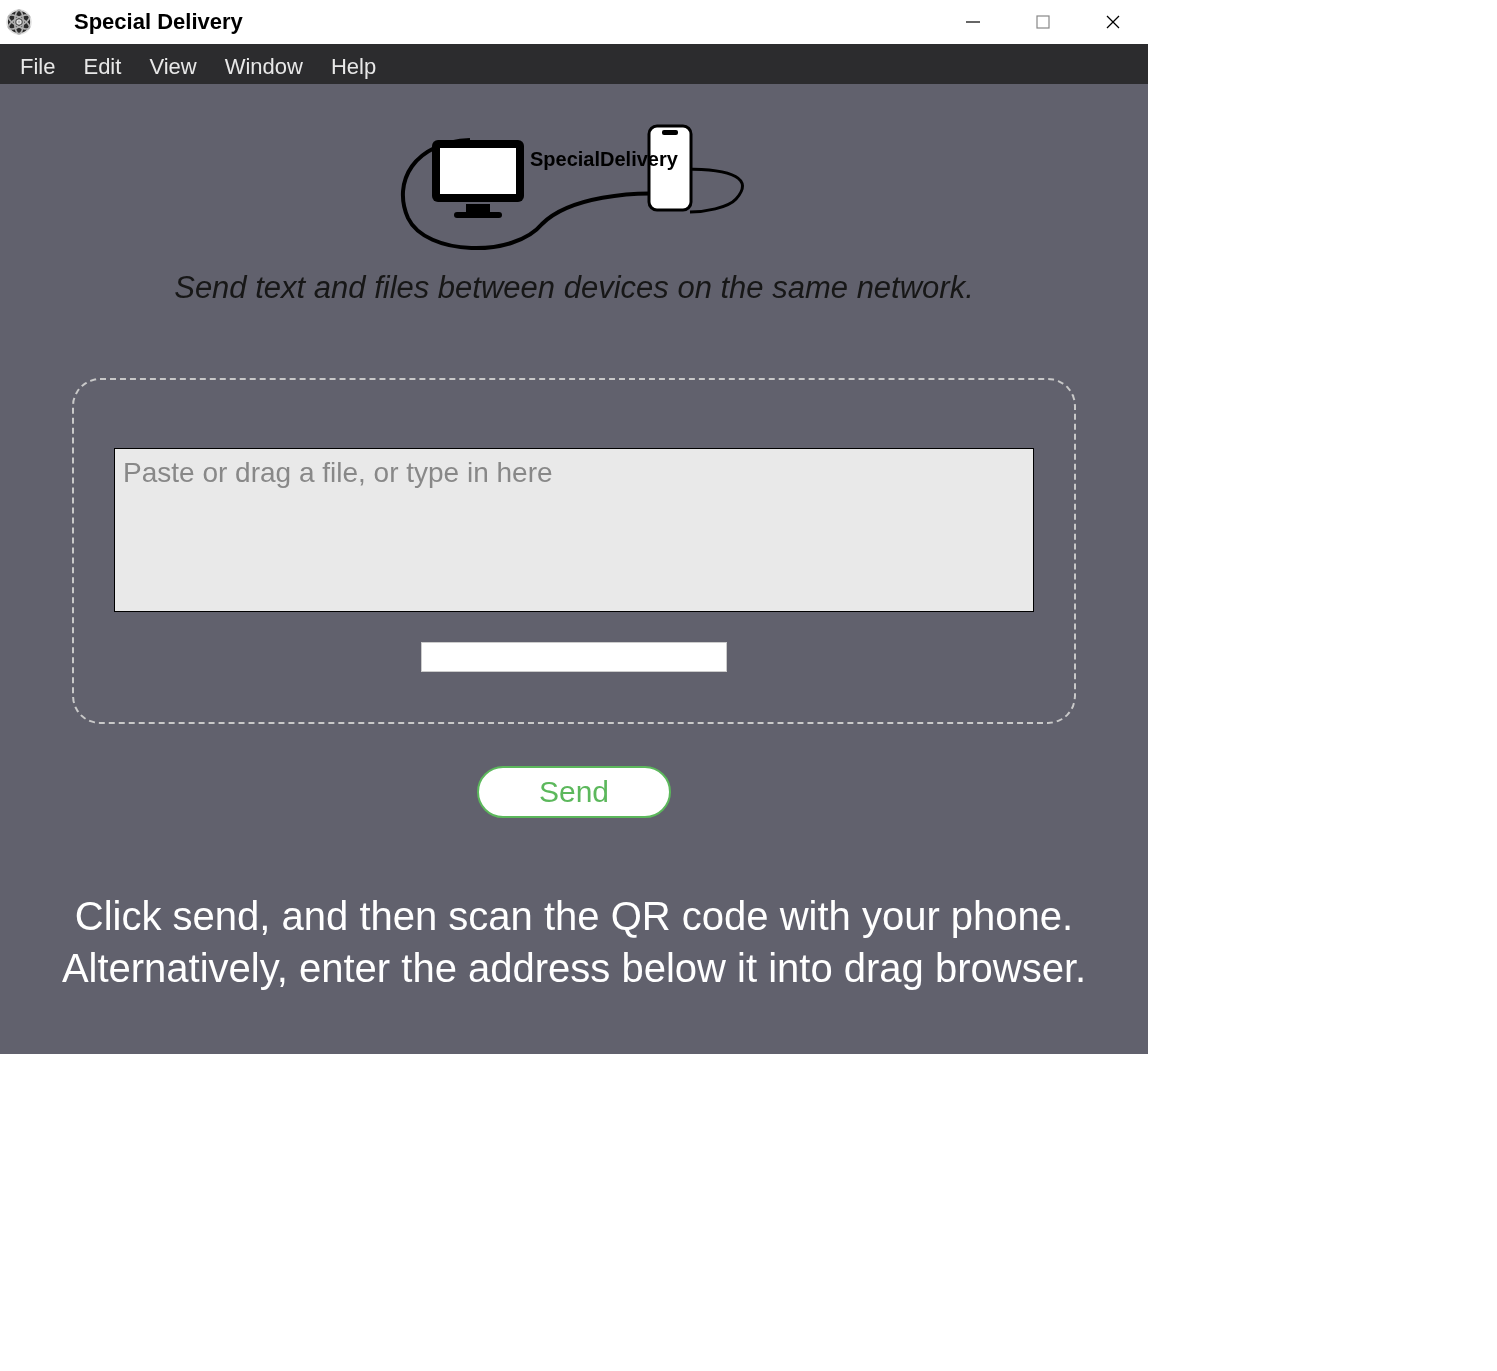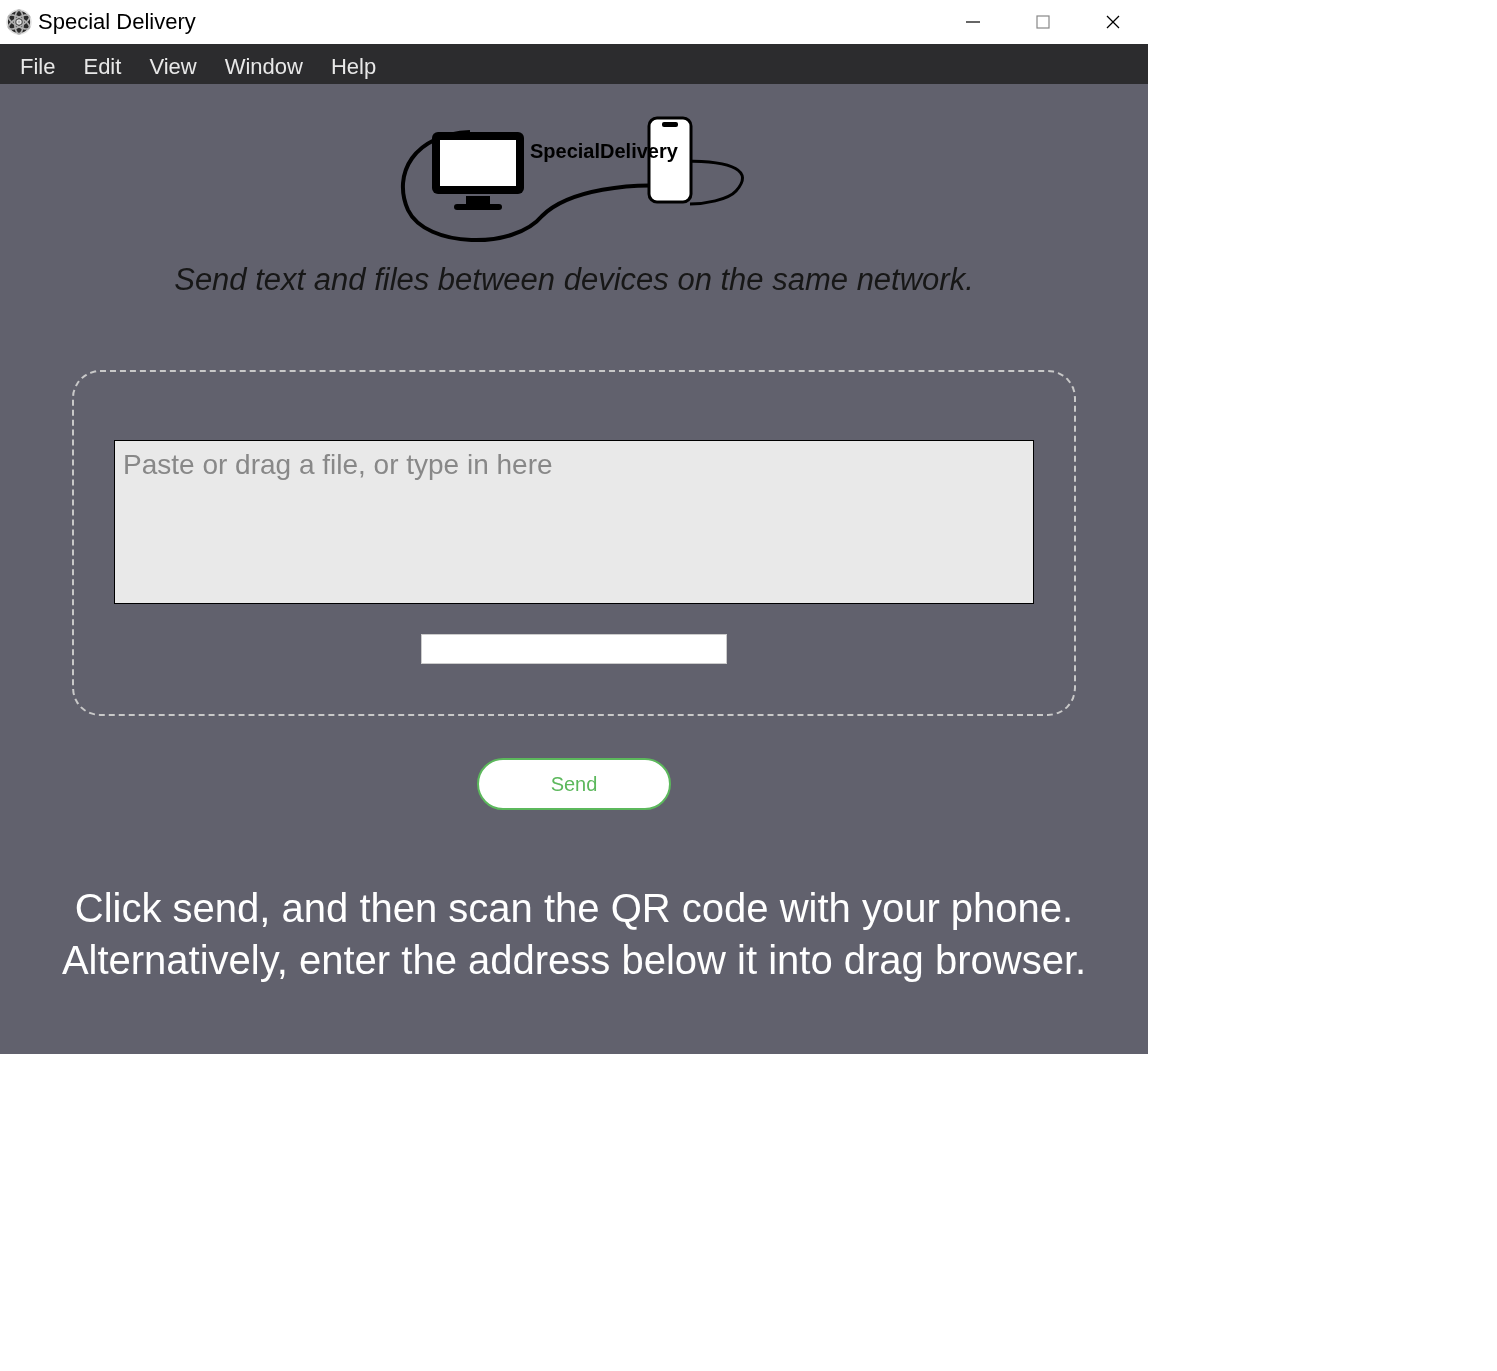--- a/index.html
+++ b/index.html
@@ -27,21 +27,22 @@
       width: 26px;
       height: 26px;
       margin-right: 6px;
       display: flex;
       align-items: center;
       justify-content: center;
     }
     .titlebar .title {
       font-size: 22px;
       color: #000;
-      font-weight: 400;
+      font-weight: 700;
+      margin-left: 36px;
     }
     .window-controls {
       position: absolute;
       right: 0;
       top: 0;
       height: 100%;
       display: flex;
       align-items: center;
     }
     .window-controls .ctrl {
@@ -70,21 +71,21 @@
       padding: 4px 14px;
       cursor: pointer;
     }
     
     .content {
       background: #61616d;
       height: calc(100% - 84px);
       display: flex;
       flex-direction: column;
       align-items: center;
-      padding-top: 12px;
+      padding-top: 20px;
     }
     .logo-area {
       width: 380px;
       height: 158px;
       display: flex;
       align-items: center;
       justify-content: center;
       position: relative;
     }
     .logo-area svg {
@@ -135,21 +136,21 @@
       padding: 0 8px;
     }
     .send-button {
       margin-top: 42px;
       width: 194px;
       height: 52px;
       border-radius: 26px;
       background: #ffffff;
       border: 2px solid #5cb85c;
       color: #5cb85c;
-      font-size: 20px;
+      font-size: 30px;
       cursor: pointer;
       font-family: inherit;
     }
     .instructions {
       margin-top: 72px;
       text-align: center;
       font-size: 40px;
       color: #ffffff;
       line-height: 1.3;
     }

